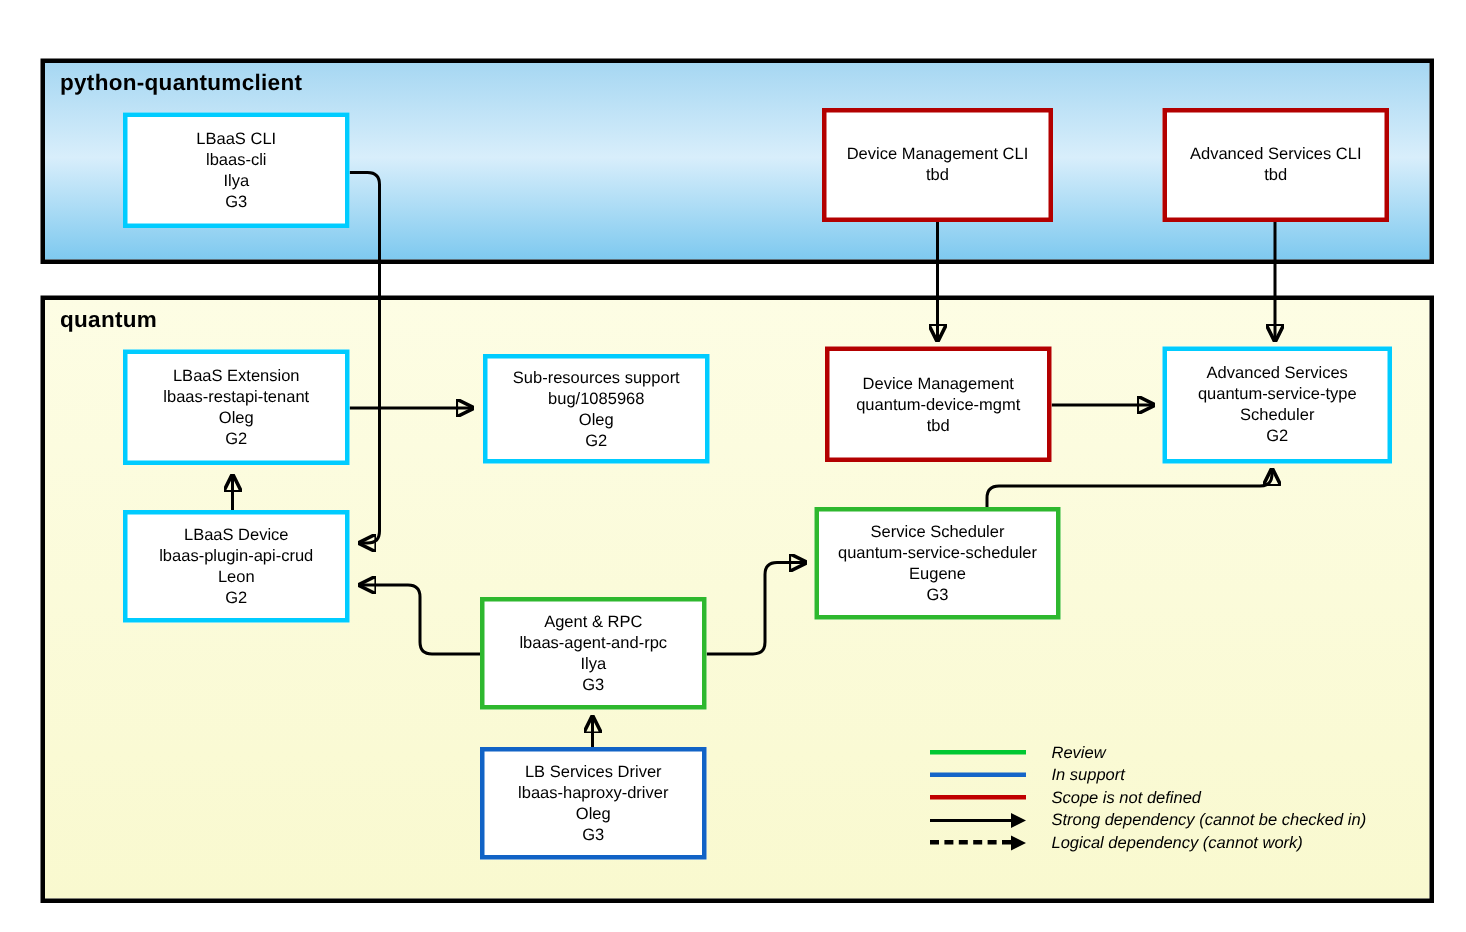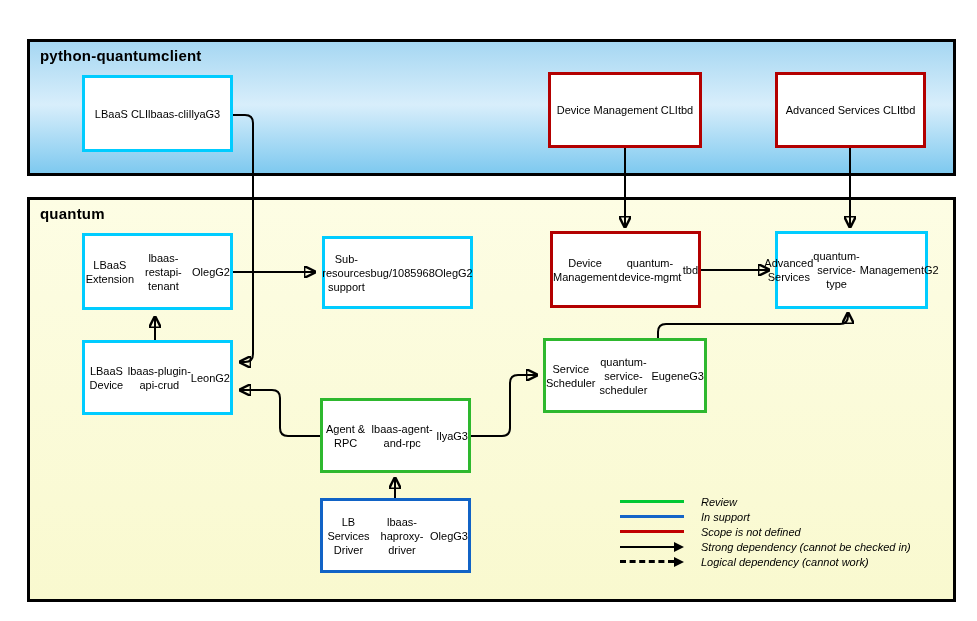--- a/index.html
+++ b/index.html
@@ -14,21 +14,21 @@
   }
   .container.quantum{
     left:27px;top:197px;width:929px;height:405px;
     background:linear-gradient(180deg,#fdfde4 0%,#f9f9cf 100%);
   }
   .container-title{
     position:absolute;left:10px;top:5px;font-size:15px;font-weight:bold;letter-spacing:.2px;
   }
   .node{
     position:absolute;box-sizing:border-box;background:#ffffff;border:3px solid #000;
-    display:flex;flex-direction:row;justify-content:center;align-items:center;
+    display:flex;flex-direction:column;justify-content:center;align-items:center;
     text-align:center;font-size:11px;line-height:14px;z-index:3;
   }
   .b-cyan{border-color:#00ccff;}
   .b-green{border-color:#2eb82e;}
   .b-blue{border-color:#1163c6;}
   .b-red{border-color:#b30000;}
   svg.wires{position:absolute;left:0;top:0;width:977px;height:621px;z-index:2;}
   svg.wires path{fill:none;stroke:#000;stroke-width:2;}
   .legend{position:absolute;left:620px;top:494px;z-index:3;}
   .lrow{display:flex;align-items:center;height:15px;}
@@ -103,21 +103,21 @@
 
   <div class="node b-red" style="left:550px;top:231px;width:151px;height:77px">
     <span>Device Management</span>
     <span>quantum-device-mgmt</span>
     <span>tbd</span>
   </div>
 
   <div class="node b-cyan" style="left:775px;top:231px;width:153px;height:78px">
     <span>Advanced Services</span>
     <span>quantum-service-type</span>
-    <span>Management</span>
+    <span>Scheduler</span>
     <span>G2</span>
   </div>
 
   <div class="node b-cyan" style="left:82px;top:340px;width:151px;height:75px">
     <span>LBaaS Device</span>
     <span>lbaas-plugin-api-crud</span>
     <span>Leon</span>
     <span>G2</span>
   </div>
 

